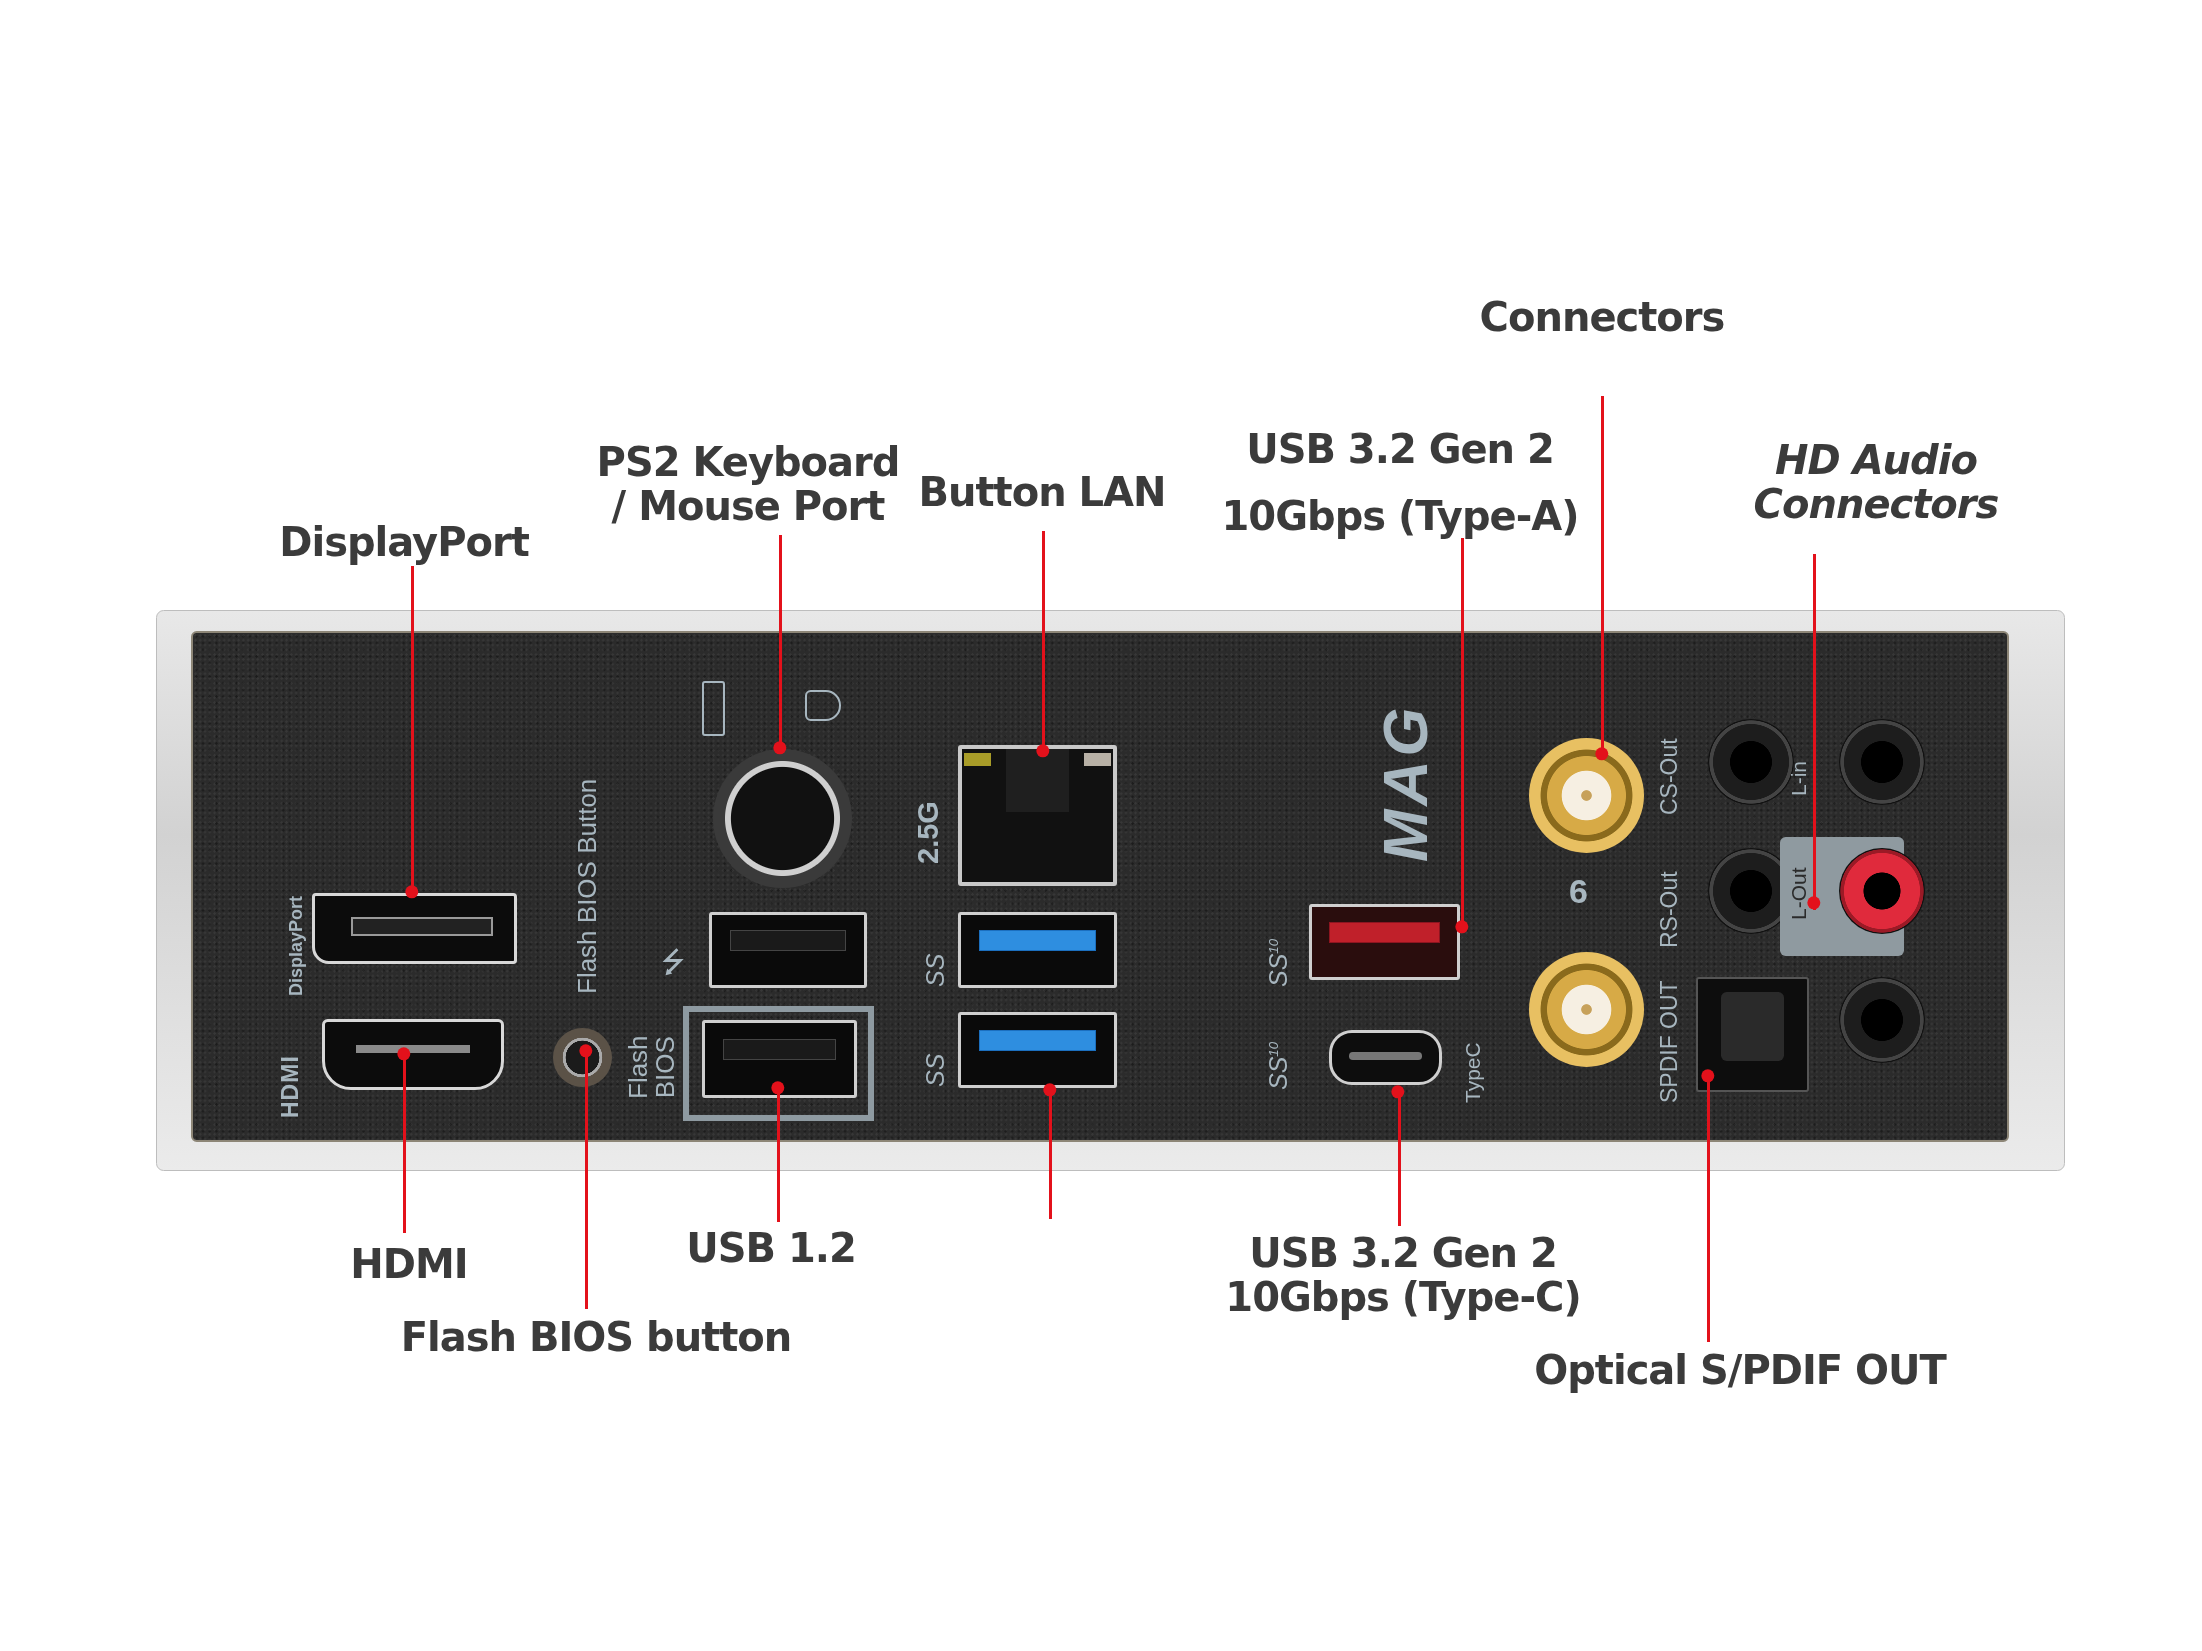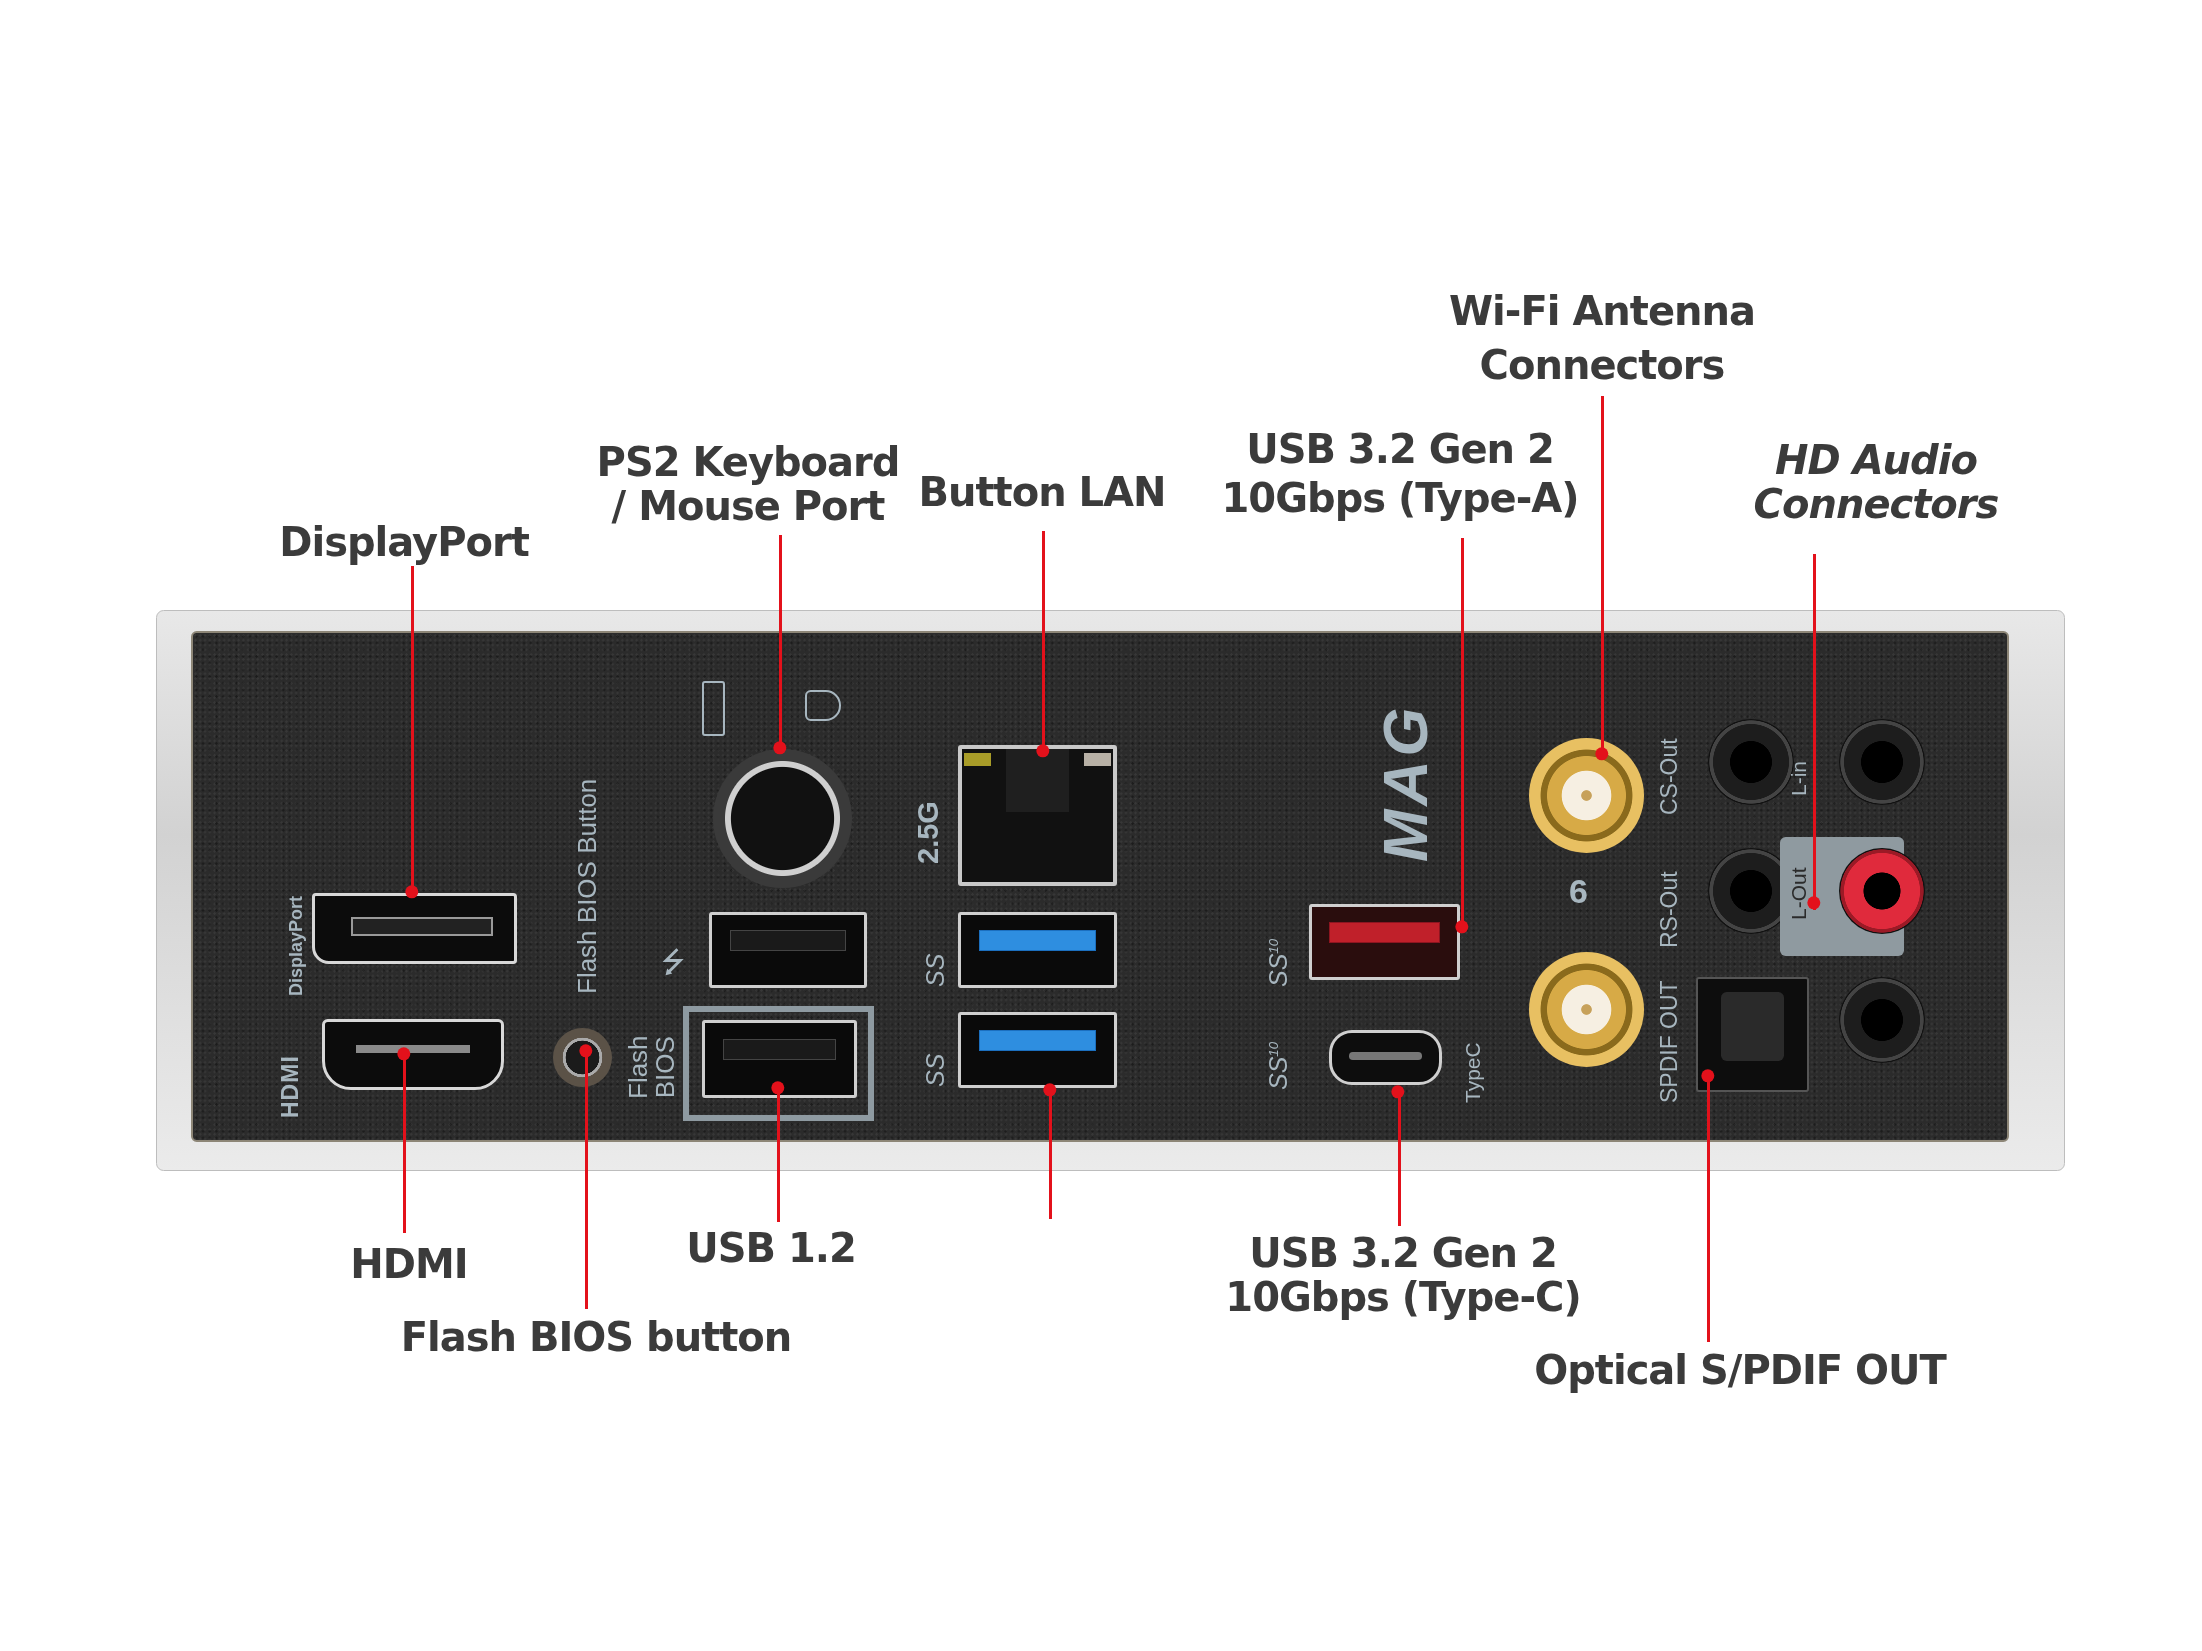--- a/index.html
+++ b/index.html
@@ -19,26 +19,25 @@
   .usbA.red{background:#2a0d0d;}
   .usbA.red .tongue{background:#c0202a;border-color:#8d1520;}
   .jack{position:absolute;border-radius:50%;background:radial-gradient(circle,#000 0 34%,#1d1d1d 35% 62%,#444 63% 68%,#111 69%);box-sizing:border-box;}
   .jack.red{background:radial-gradient(circle,#000 0 30%,#e02a3c 31% 62%,#9b1a26 63% 68%,#111 69%);}
   .sma{position:absolute;border-radius:50%;background:radial-gradient(circle,#c7a15a 0 6%,#f6efe2 7% 30%,#d7aa46 31% 48%,#8a6a1c 49% 56%,#e8c062 57% 72%,#6e5418 73% 80%,#d9d9d9 81%);}
 </style>
 </head>
 <body>
 
 <div class="lbl" style="left:1602px;top:287px;">
-  <div>Wi-Fi Antenna</div>
   <div style="margin-top:5.7px;">Connectors</div>
 </div>
 <div class="lbl" style="left:1400px;top:425px;">
   <div>USB 3.2 Gen 2</div>
-  <div style="margin-top:1px;text-align:center;">10Gbps (Type-A)</div>
+  <div style="margin-top:19px;text-align:center;">10Gbps (Type-A)</div>
 </div>
 <div class="lbl" style="left:1876px;top:436px;font-style:italic;">
   <div>HD Audio</div>
   <div style="margin-top:-3.8px;">Connectors</div>
 </div>
 <div class="lbl" style="left:748px;top:438px;">
   <div>PS2 Keyboard</div>
   <div style="margin-top:-3.8px;">/ Mouse Port</div>
 </div>
 <div class="lbl" style="left:1042px;top:468px;">Button LAN</div>

